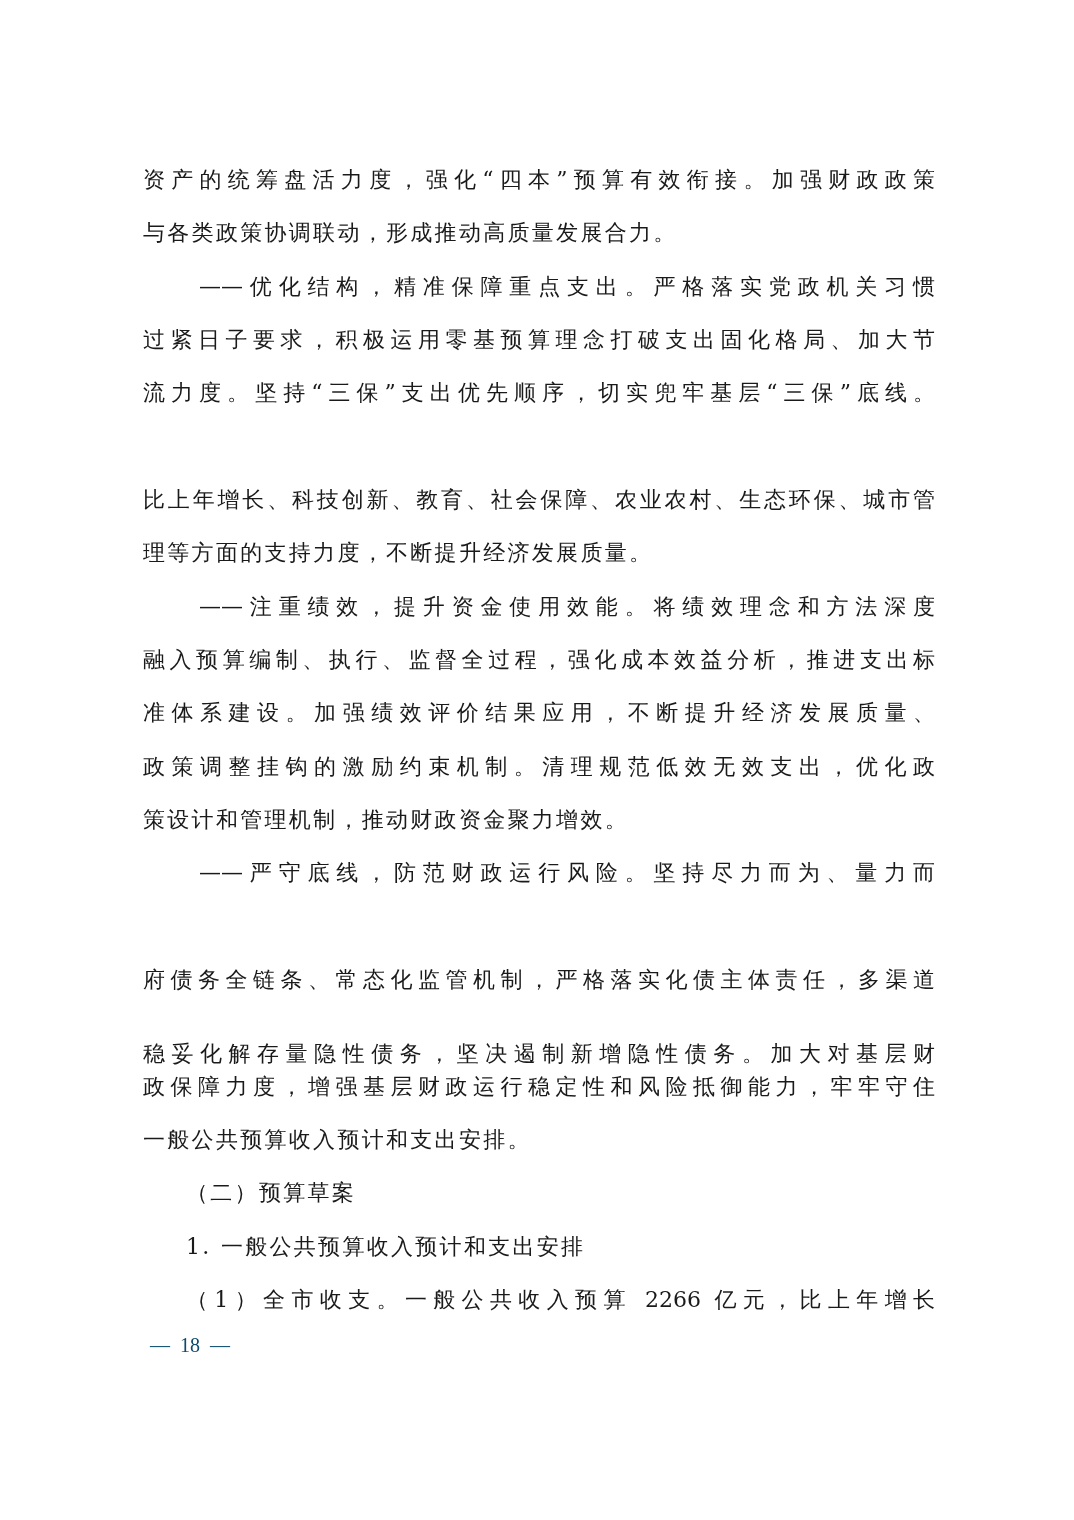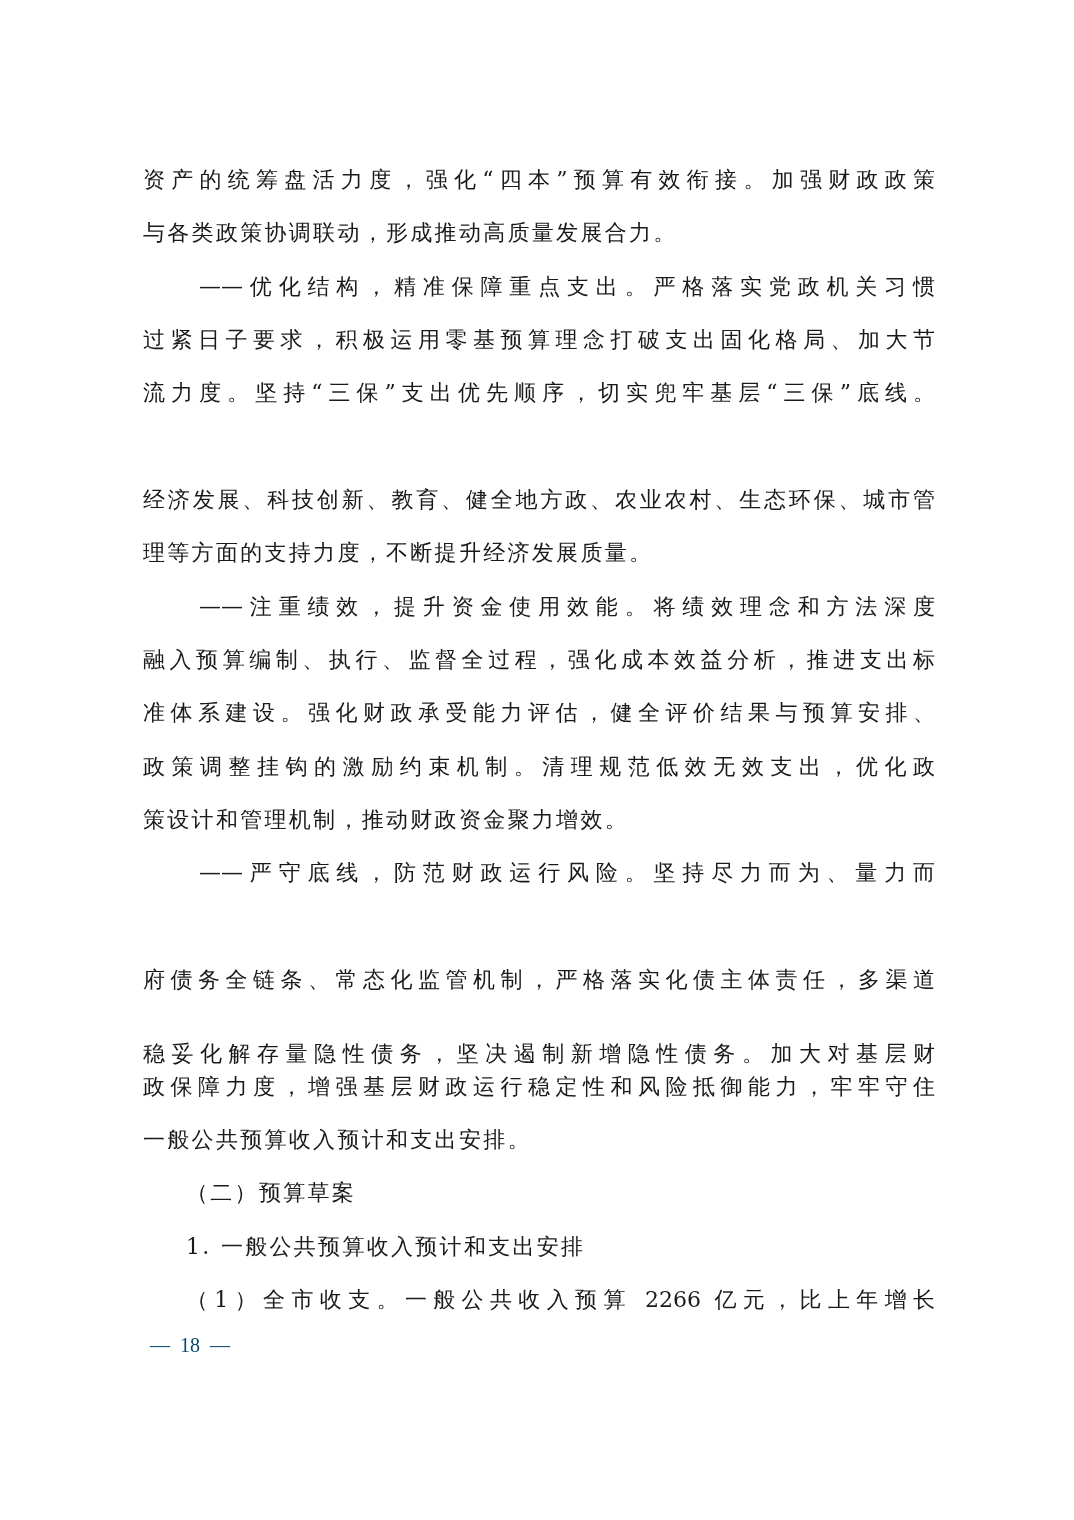--- a/index.html
+++ b/index.html
@@ -57,26 +57,26 @@
 <body>
 
 <div class="page">
 
   <div class="line" style="top:160px;">资产的统筹盘活力度，强化“四本”预算有效衔接。加强财政政策</div>
   <div class="line last" style="top:213px;">与各类政策协调联动，形成推动高质量发展合力。</div>
 
   <div class="line indent" style="top:267px;">——优化结构，精准保障重点支出。严格落实党政机关习惯</div>
   <div class="line" style="top:320px;">过紧日子要求，积极运用零基预算理念打破支出固化格局、加大节</div>
   <div class="line" style="top:373px;">流力度。坚持“三保”支出优先顺序，切实兜牢基层“三保”底线。</div>
-  <div class="line" style="top:480px;">经济发展、科技创新、教育、健全地方政、农业农村、生态环保、城市管</div>
+  <div class="line" style="top:480px;">比上年增长、科技创新、教育、社会保障、农业农村、生态环保、城市管</div>
   <div class="line last" style="top:533px;">理等方面的支持力度，不断提升经济发展质量。</div>
 
   <div class="line indent" style="top:587px;">——注重绩效，提升资金使用效能。将绩效理念和方法深度</div>
   <div class="line" style="top:640px;">融入预算编制、执行、监督全过程，强化成本效益分析，推进支出标</div>
-  <div class="line" style="top:693px;">准体系建设。强化财政承受能力评估，健全评价结果与预算安排、</div>
+  <div class="line" style="top:693px;">准体系建设。加强绩效评价结果应用，不断提升经济发展质量、</div>
   <div class="line" style="top:747px;">政策调整挂钩的激励约束机制。清理规范低效无效支出，优化政</div>
   <div class="line last" style="top:800px;">策设计和管理机制，推动财政资金聚力增效。</div>
 
   <div class="line indent" style="top:853px;">——严守底线，防范财政运行风险。坚持尽力而为、量力而</div>
   <div class="line" style="top:960px;">府债务全链条、常态化监管机制，严格落实化债主体责任，多渠道</div>
   <div class="line" style="top:1034px;">稳妥化解存量隐性债务，坚决遏制新增隐性债务。加大对基层财</div>
   <div class="line" style="top:1067px;">政保障力度，增强基层财政运行稳定性和风险抵御能力，牢牢守住</div>
   <div class="line last" style="top:1120px;">一般公共预算收入预计和支出安排。</div>
 
   <div class="line indent last" style="top:1173px; left:186px;">（二）预算草案</div>

